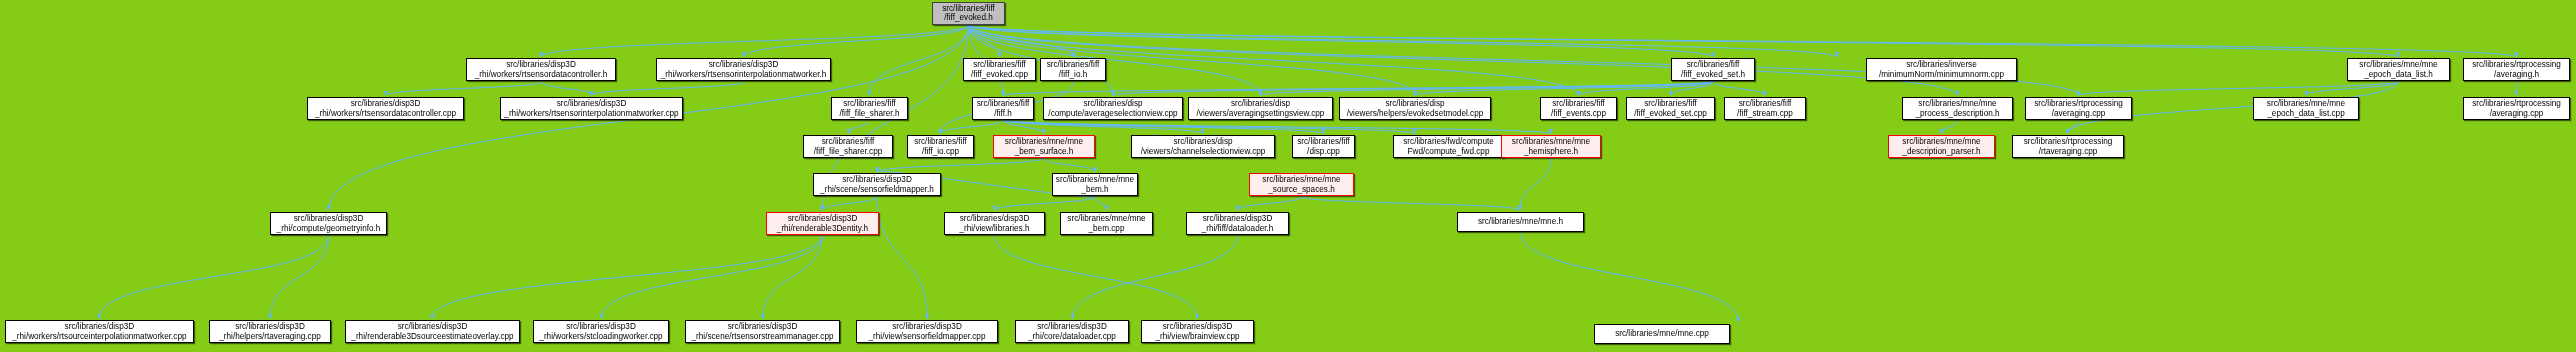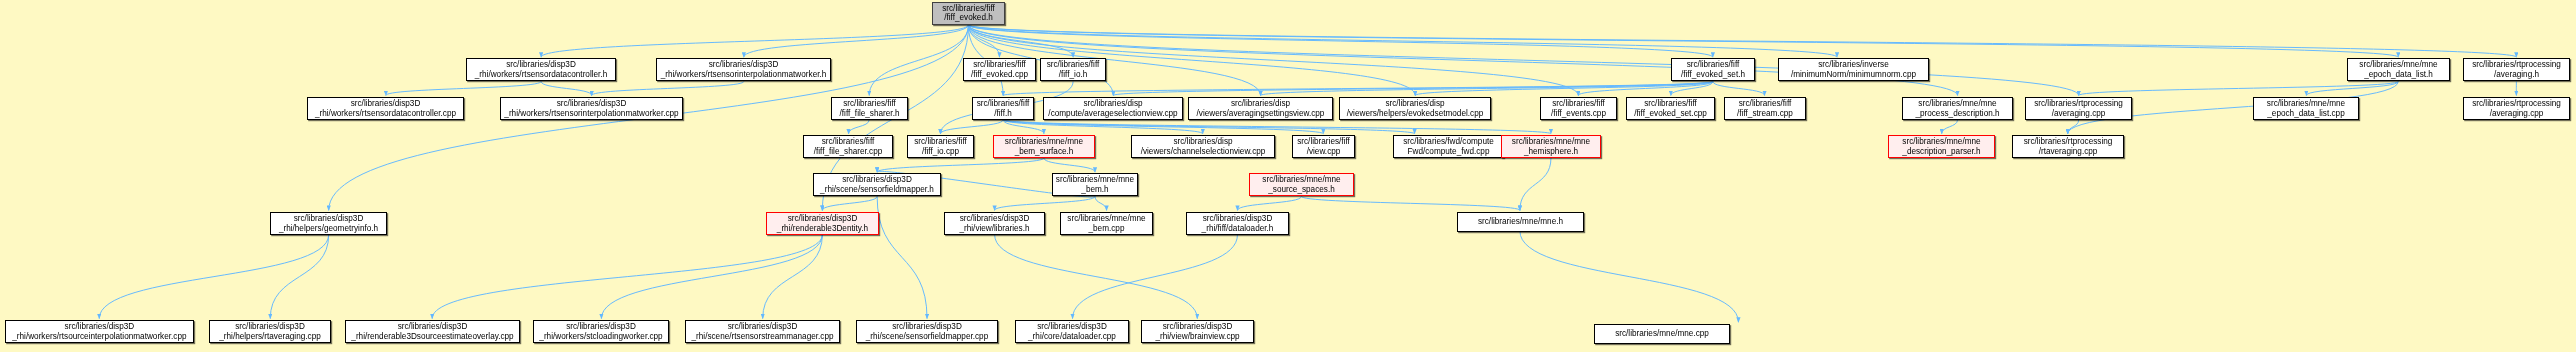--- a/index.html
+++ b/index.html
@@ -4,21 +4,21 @@
 <style>
   html, body {
     margin: 0;
     padding: 0;
     background: #000000;
   }
   #graph {
     position: relative;
     width: 2576px;
     height: 352px;
-    background: #fef9c3;
+    background: #84cc16;
     overflow: hidden;
     font-family: "Liberation Sans", sans-serif;
   }
   #edges {
     position: absolute;
     left: 0;
     top: 0;
     width: 2576px;
     height: 352px;
     pointer-events: none;
@@ -142,21 +142,21 @@
         <span class="ln">/fiff_evoked.cpp</span>
       </div>
       <div class="node" style="left: 1040px; top: 58px; width: 66px; height: 23px;">
         <span class="ln">src/libraries/fiff</span>
         <span class="ln">/fiff_io.h</span>
       </div>
       <div class="node" style="left: 1671px; top: 58px; width: 84px; height: 23px;">
         <span class="ln">src/libraries/fiff</span>
         <span class="ln">/fiff_evoked_set.h</span>
       </div>
-      <div class="node" style="left: 1778px; top: 58px; width: 151px; height: 23px;">
+      <div class="node" style="left: 1866px; top: 58px; width: 151px; height: 23px;">
         <span class="ln">src/libraries/inverse</span>
         <span class="ln">/minimumNorm/minimumnorm.cpp</span>
       </div>
       <div class="node" style="left: 2347px; top: 58px; width: 103px; height: 23px;">
         <span class="ln">src/libraries/mne/mne</span>
         <span class="ln">_epoch_data_list.h</span>
       </div>
       <div class="node" style="left: 2463px; top: 58px; width: 107px; height: 23px;">
         <span class="ln">src/libraries/rtprocessing</span>
         <span class="ln">/averaging.h</span>
@@ -228,21 +228,21 @@
       <div class="node hl" style="left: 993px; top: 135px; width: 102px; height: 23px;">
         <span class="ln">src/libraries/mne/mne</span>
         <span class="ln">_bem_surface.h</span>
       </div>
       <div class="node" style="left: 1131px; top: 135px; width: 144px; height: 23px;">
         <span class="ln">src/libraries/disp</span>
         <span class="ln">/viewers/channelselectionview.cpp</span>
       </div>
       <div class="node" style="left: 1292px; top: 135px; width: 63px; height: 23px;">
         <span class="ln">src/libraries/fiff</span>
-        <span class="ln">/view.cpp</span>
+        <span class="ln">/disp.cpp</span>
       </div>
       <div class="node" style="left: 1393px; top: 135px; width: 111px; height: 23px;">
         <span class="ln">src/libraries/fwd/compute</span>
         <span class="ln">Fwd/compute_fwd.cpp</span>
       </div>
       <div class="node hl" style="left: 1501px; top: 135px; width: 100px; height: 23px;">
         <span class="ln">src/libraries/mne/mne</span>
         <span class="ln">_hemisphere.h</span>
       </div>
       <div class="node hl" style="left: 1888px; top: 135px; width: 107px; height: 23px;">
@@ -260,21 +260,21 @@
       <div class="node" style="left: 1052px; top: 173px; width: 86px; height: 23px;">
         <span class="ln">src/libraries/mne/mne</span>
         <span class="ln">_bem.h</span>
       </div>
       <div class="node hl" style="left: 1249px; top: 173px; width: 105px; height: 23px;">
         <span class="ln">src/libraries/mne/mne</span>
         <span class="ln">_source_spaces.h</span>
       </div>
       <div class="node" style="left: 270px; top: 212px; width: 117px; height: 23px;">
         <span class="ln">src/libraries/disp3D</span>
-        <span class="ln">_rhi/helpers/geometryinfo.h</span>
+        <span class="ln">_rhi/compute/geometryinfo.h</span>
       </div>
       <div class="node hl" style="left: 766px; top: 212px; width: 113px; height: 23px;">
         <span class="ln">src/libraries/disp3D</span>
         <span class="ln">_rhi/renderable3Dentity.h</span>
       </div>
       <div class="node" style="left: 944px; top: 212px; width: 101px; height: 23px;">
         <span class="ln">src/libraries/disp3D</span>
         <span class="ln">_rhi/view/libraries.h</span>
       </div>
       <div class="node" style="left: 1060px; top: 212px; width: 93px; height: 23px;">
@@ -303,21 +303,21 @@
       <div class="node" style="left: 533px; top: 320px; width: 136px; height: 23px;">
         <span class="ln">src/libraries/disp3D</span>
         <span class="ln">_rhi/workers/stcloadingworker.cpp</span>
       </div>
       <div class="node" style="left: 685px; top: 320px; width: 155px; height: 23px;">
         <span class="ln">src/libraries/disp3D</span>
         <span class="ln">_rhi/scene/rtsensorstreammanager.cpp</span>
       </div>
       <div class="node" style="left: 856px; top: 320px; width: 142px; height: 23px;">
         <span class="ln">src/libraries/disp3D</span>
-        <span class="ln">_rhi/scene/sensorfieldmapper.cpp</span>
+        <span class="ln">_rhi/view/sensorfieldmapper.cpp</span>
       </div>
       <div class="node" style="left: 1015px; top: 320px; width: 114px; height: 23px;">
         <span class="ln">src/libraries/disp3D</span>
         <span class="ln">_rhi/core/dataloader.cpp</span>
       </div>
       <div class="node" style="left: 1141px; top: 320px; width: 113px; height: 23px;">
         <span class="ln">src/libraries/disp3D</span>
         <span class="ln">_rhi/view/brainview.cpp</span>
       </div>
       <div class="node" style="left: 1594px; top: 324px; width: 136px; height: 19.5px;">

